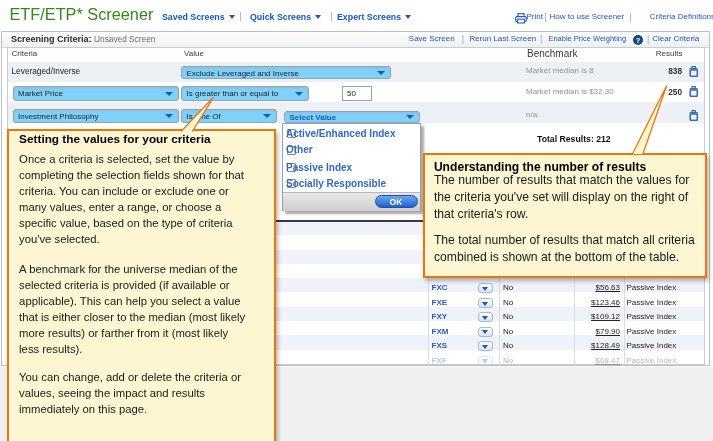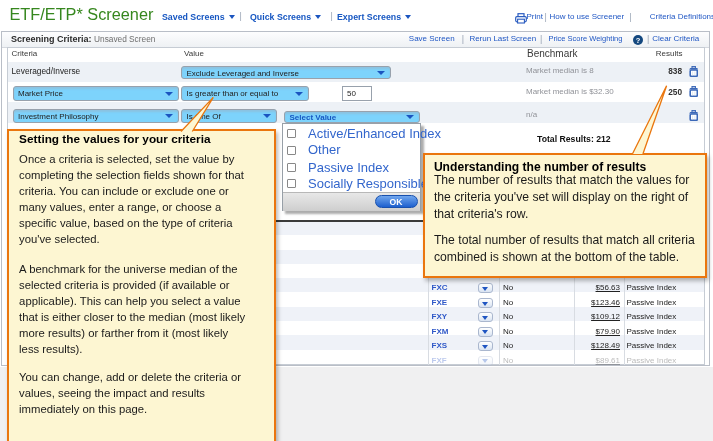--- a/index.html
+++ b/index.html
@@ -9,21 +9,21 @@
 .sep{position:absolute;color:#9aa5b5;font-size:9px;line-height:9px;}
 .nav{position:absolute;color:#1757c2;font-size:8.8px;line-height:9px;font-weight:bold;white-space:nowrap;}
 .arr{display:inline-block;width:0;height:0;border-left:3.6px solid transparent;border-right:3.6px solid transparent;border-top:4.6px solid #1b55c0;vertical-align:0.5px;margin-left:4px;}
 .sel{position:absolute;background:#7dd3fc;border:1px solid #98a1ac;border-radius:3px;font-size:8px;color:#222;box-shadow:inset 0 2px 2px rgba(160,170,185,.4);box-sizing:border-box;}
 .sel .txt{position:absolute;left:4.5px;top:3px;line-height:8px;white-space:nowrap;}
 .sel .sarr{position:absolute;right:5px;top:4.5px;width:0;height:0;border-left:4.3px solid transparent;border-right:4.3px solid transparent;border-top:4.8px solid #1b55c0;}
 .bench{position:absolute;left:526px;font-size:8px;line-height:8px;color:#909298;white-space:nowrap;}
 .rnum{position:absolute;font-size:8.3px;line-height:9px;font-weight:bold;color:#333;width:40px;text-align:right;left:642px;}
 .trash{position:absolute;left:688.5px;width:9.5px;height:11px;}
 .cb{position:absolute;left:286.5px;width:7px;height:7px;border:1px solid #888;border-radius:1px;background:#fff;z-index:22;}
-.cblab{position:absolute;left:308px;font-size:13px;line-height:9px;color:#3366cc;white-space:nowrap;z-index:22;}
+.cblab{position:absolute;left:286px;font-size:10px;line-height:9px;color:#3366cc;white-space:nowrap;z-index:22;font-weight:bold;}
 .callout{position:absolute;background:#fdf6d2;border:2px solid #ea760e;box-shadow:2px 3px 4px rgba(0,0,0,.28);z-index:30;box-sizing:border-box;}
 .callout h3{margin:0;color:#000;}
 .callout p{margin:0;color:#1a1a1a;}
 .tick{position:absolute;left:431.6px;color:#3059c8;font-size:8px;line-height:9px;font-weight:bold;}
 .tno{position:absolute;left:503px;color:#222;font-size:8px;line-height:9px;}
 .tprice{position:absolute;left:540px;width:80px;text-align:right;color:#222;font-size:8px;line-height:9px;text-decoration:underline;}
 .tphil{position:absolute;left:626.5px;color:#222;font-size:8px;line-height:9px;}
 .tbtn{position:absolute;left:477.5px;width:15.5px;height:10px;border:1px solid #aab7ce;border-radius:3px;background:linear-gradient(#ffffff,#d9e3f2);box-sizing:border-box;}
 .tbtn:after{content:"";position:absolute;left:3.2px;top:2.8px;width:0;height:0;border-left:3.6px solid transparent;border-right:3.6px solid transparent;border-top:4.2px solid #1f55c2;}
 .vline{position:absolute;width:1px;background:#d8dce2;top:222px;height:142.5px;}
@@ -50,21 +50,21 @@
 <div class="lnk" style="left:633.7px;top:13px;margin-left:16px;">Criteria Definitions</div>
 
 <div class="abs" style="left:1px;top:31px;width:709px;height:335px;border:1px solid #b9bec7;background:#fff;box-sizing:border-box;"></div>
 
 <div class="abs" style="left:2px;top:32px;width:707px;height:15px;background:linear-gradient(#fdfdfe,#eef1f4);border-bottom:1px solid #d4d8de;"></div>
 <div class="abs" style="left:11px;top:35px;font-size:9px;line-height:9px;color:#2b2b2b;font-weight:bold;white-space:nowrap;">Screening Criteria: <span style="font-weight:normal;color:#6e6e6e;font-size:8.3px;margin-top:22px;">Unsaved Screen</span></div>
 <div class="lnk" style="left:408.8px;top:35px;">Save Screen</div>
 <div class="sep" style="left:461.8px;top:34.5px;">|</div>
 <div class="lnk" style="left:469.4px;top:35px;">Rerun Last Screen</div>
 <div class="sep" style="left:540px;top:34.5px;">|</div>
-<div class="lnk" style="left:548.4px;top:35px;font-size:7.5px;">Price Score Weighting</div>
+<div class="lnk" style="left:548.4px;top:35px;font-size:7.5px;">Enable Price Weighting</div>
 <svg class="abs" style="left:632.7px;top:35.3px;" width="10" height="10" viewBox="0 0 10 10">
       <circle cx="5" cy="5" r="5" fill="#14487f"></circle>
       <text x="5" y="7.6" font-size="7.5" font-weight="bold" fill="#fff" text-anchor="middle" font-family="Liberation Sans">?</text>
     </svg>
 <div class="sep" style="left:647px;top:34.5px;">|</div>
 <div class="lnk" style="left:652.2px;top:35px;">Clear Criteria</div>
 
 <div class="abs" style="left:11.5px;top:50.2px;font-size:8px;line-height:8px;color:#3a3a3a;z-index:5;">Criteria</div>
 <div class="abs" style="left:184px;top:50.2px;font-size:8px;line-height:8px;color:#3a3a3a;z-index:5;">Value</div>
 <div class="abs" style="left:527px;top:50.2px;font-size:10px;line-height:8px;color:#3a3a3a;z-index:5;">Benchmark</div>
@@ -165,21 +165,21 @@
     <div class="tphil" style="top:326.6px;">Passive Index</div>
 <div class="tick" style="top:341.2px;">FXS</div>
     <div class="tbtn" style="top:341.2px;"></div>
     <div class="tno" style="top:341.2px;">No</div>
     <div class="tprice" style="top:341.2px;">$128.49</div>
     <div class="tphil" style="top:341.2px;">Passive Index</div>
 <div style="opacity:.32;">
       <div class="tick" style="top:355.6px;">FXF</div>
       <div class="tbtn" style="top:355.6px;"></div>
       <div class="tno" style="top:355.6px;">No</div>
-      <div class="tprice" style="top:355.6px;">$89.61</div>
+      <div class="tprice" style="top:355.6px;">$68.47</div>
       <div class="tphil" style="top:355.6px;">Passive Index</div>
     </div>
 
 <div class="abs" style="left:0;top:367px;width:713px;height:74px;background:#f0f0f1;"></div>
 
 <div class="sel" style="left:284px;top:111px;width:136px;height:11.8px;z-index:21;">
       <span class="txt" style="top:2px;font-weight:bold;color:#1757c2;">Select Value</span>
       <span class="sarr" style="top:3.4px;"></span>
     </div>
 <div class="abs" style="left:282px;top:122.6px;width:138.5px;height:88.7px;background:#fff;border:1px solid #98a0a8;box-shadow:2.5px 2.5px 2px rgba(90,90,90,.5);z-index:20;box-sizing:border-box;"></div>

